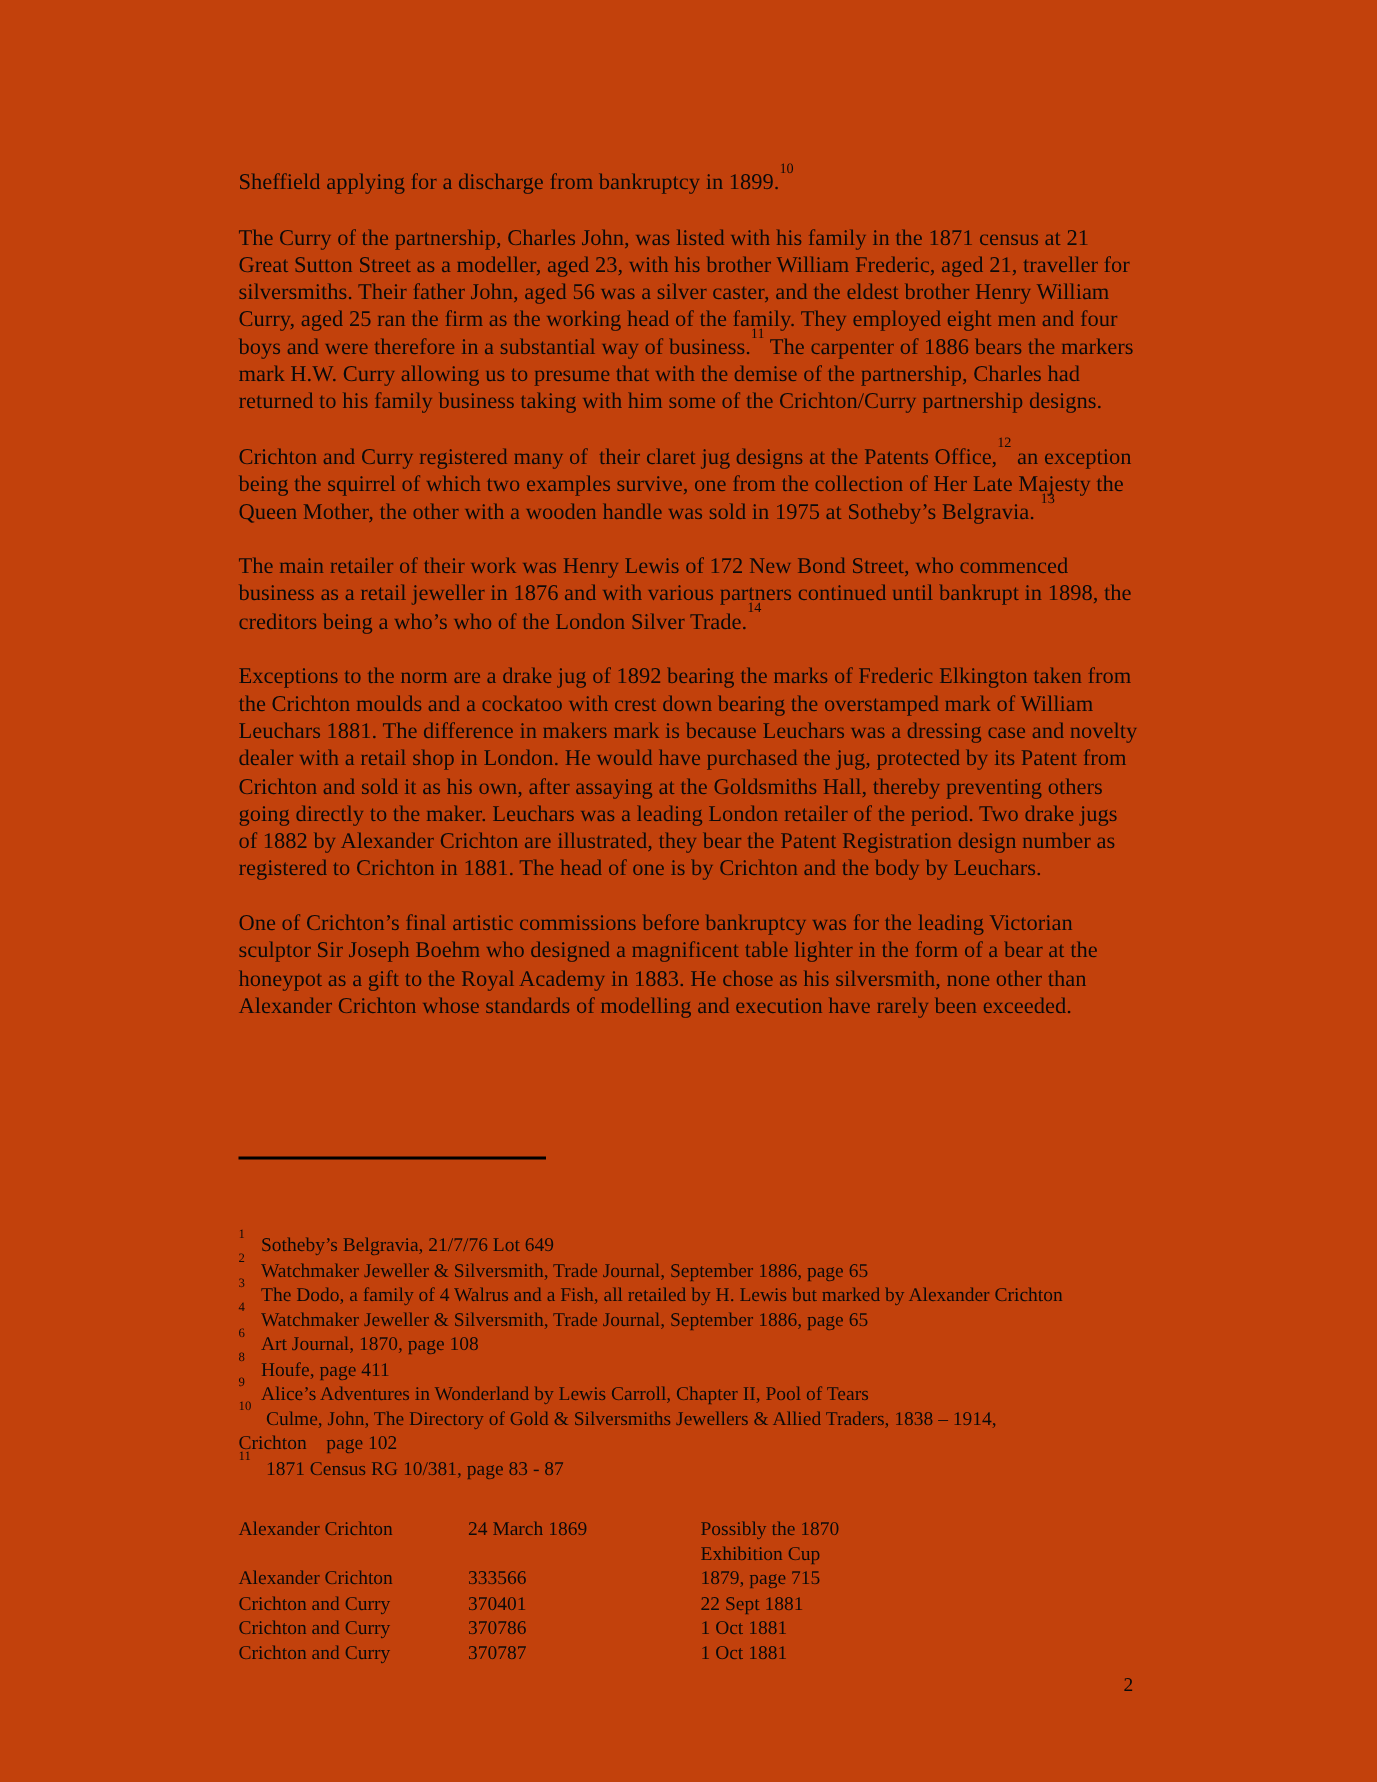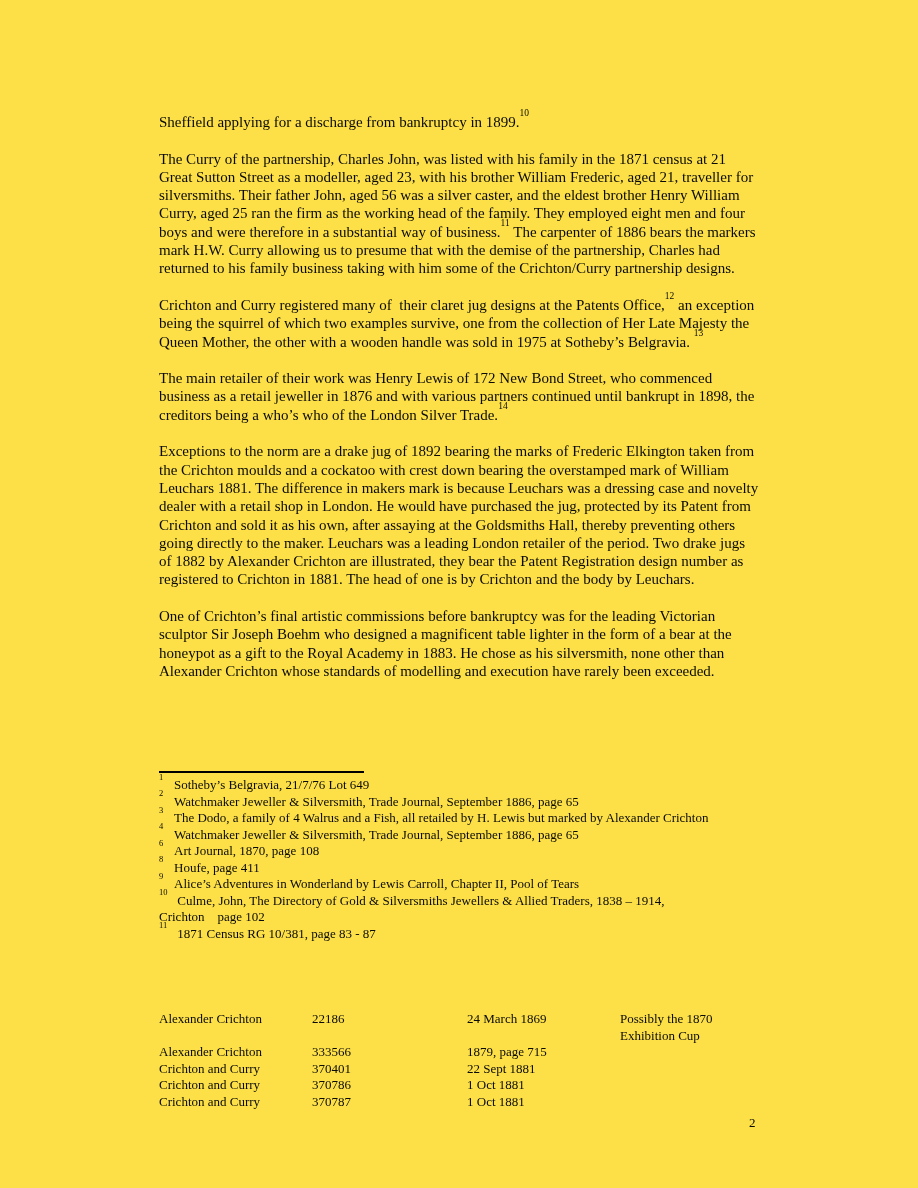--- a/index.html
+++ b/index.html
@@ -1,32 +1,32 @@
 <!DOCTYPE html>
 <html><head>
 <meta charset="utf-8">
 <style>
   html,body{margin:0;padding:0;}
   body{
     width:918px;height:1188px;position:relative;background:#ffffff;
     font-family:"Liberation Serif", serif;color:#0a0a0a;
     -webkit-font-smoothing:antialiased;
   }
-  .page{position:absolute;left:0;top:0;width:918px;height:1188px;background:#fde047;overflow:hidden;}
+  .page{position:absolute;left:0;top:0;width:918px;height:1188px;background:#c2410c;overflow:hidden;}
 
   
   .body-text{position:absolute;left:159px;top:113px;width:601px;font-size:15px;line-height:18.3px;}
   .body-text p{margin:0 0 18.3px 0;white-space:pre-wrap;}
   sup.fnref{font-size:9.5px;line-height:0;position:relative;top:-5px;letter-spacing:0;}
 
   
   .footnote-sep{position:absolute;left:159px;top:771px;width:205px;height:0;border-top:2px solid #000;}
 
   
-  .footnotes{position:absolute;left:159px;top:777px;width:616px;font-size:13px;line-height:16.5px;font-family:Liberation Serif, serif;}
+  .footnotes{position:absolute;left:159px;top:822px;width:616px;font-size:13px;line-height:16.5px;font-family:Liberation Serif, serif;}
   .fn{white-space:pre-wrap;}
   .fn sup{display:inline-block;width:15px;font-size:8.5px;position:relative;top:-4px;line-height:0;}
 
   
   .patent-table{position:absolute;left:159px;top:1011px;width:616px;font-size:13px;line-height:16.5px;}
   .prow{display:grid;grid-template-columns:153px 155px 153px 1fr;}
   .prow .cell{white-space:pre-wrap;}
 
   .page-number{position:absolute;left:749px;top:1115px;font-size:13px;line-height:16px;}
 </style>
@@ -51,21 +51,20 @@
       <div class="fn"><sup>6</sup><span>Art Journal, 1870, page 108</span></div>
       <div class="fn"><sup>8</sup><span>Houfe, page 411</span></div>
       <div class="fn"><sup>9</sup><span>Alice’s Adventures in Wonderland by Lewis Carroll, Chapter II, Pool of Tears</span></div>
       <div class="fn"><sup>10</sup><span> Culme, John, The Directory of Gold &amp; Silversmiths Jewellers &amp; Allied Traders, 1838 – 1914,
 Crichton    page 102</span></div>
       <div class="fn"><sup>11</sup><span> 1871 Census RG 10/381, page 83 - 87</span></div>
     </div>
   <div class="patent-table" id="patent-table">
       <div class="prow">
         <div class="cell">Alexander Crichton</div>
-        <div class="cell">22186</div>
         <div class="cell">24 March 1869</div>
         <div class="cell">Possibly the 1870
 Exhibition Cup</div>
       </div>
       <div class="prow">
         <div class="cell">Alexander Crichton</div>
         <div class="cell">333566</div>
         <div class="cell">1879, page 715</div>
         <div class="cell"></div>
       </div>

